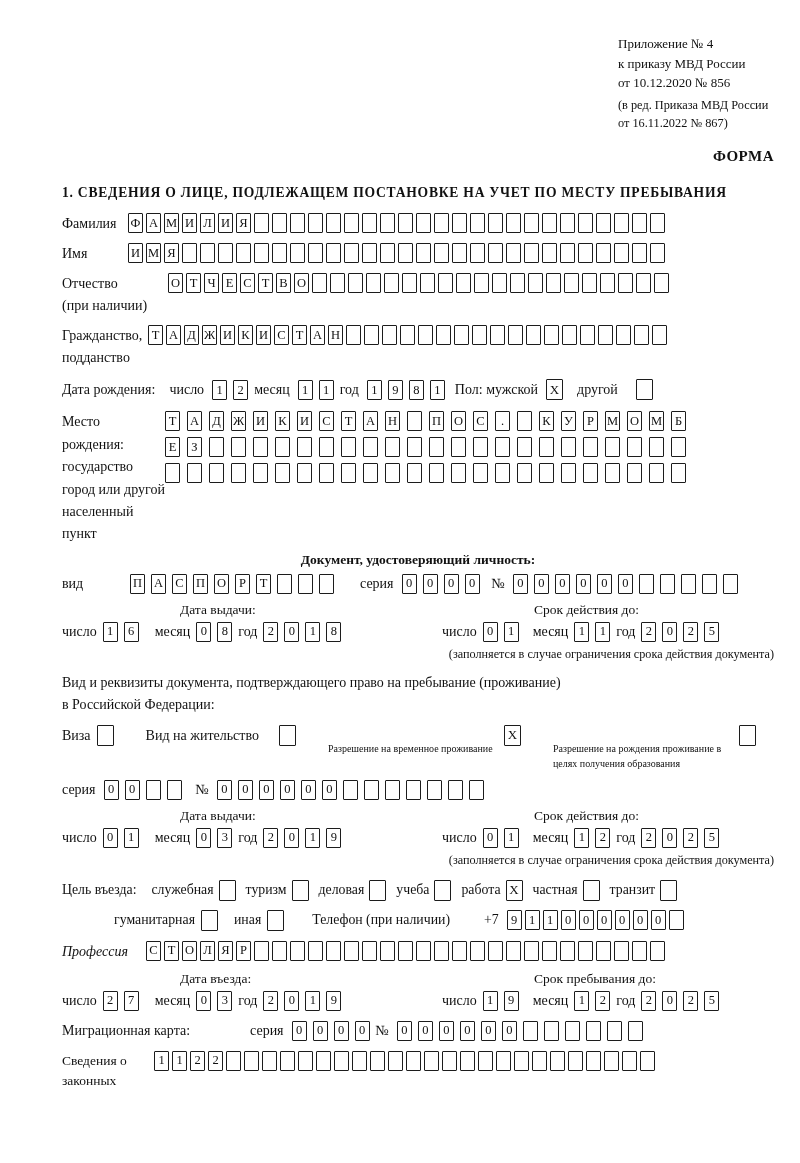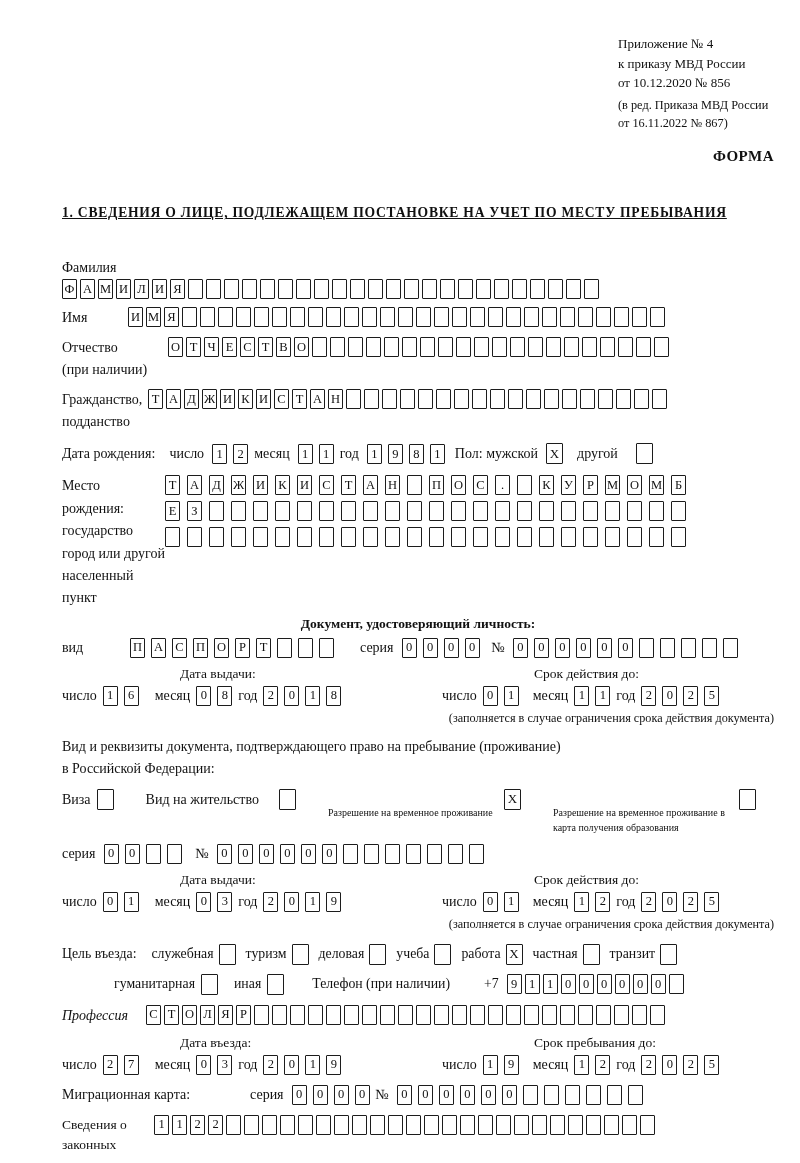--- a/index.html
+++ b/index.html
@@ -12,21 +12,21 @@
   .page { padding:34px 26px 0 62px; width:800px; height:1163px; }
 
   
   .hdr { margin-left:556px; font-size:13px; line-height:1.5; }
   .hdr-sub { font-size:12.3px; line-height:1.5; margin-top:3px; }
   .forma { text-align:right; font-weight:bold; font-size:15px; margin-top:16px; letter-spacing:.5px; }
 
   .title { text-align:center; font-weight:bold; font-size:15px; line-height:1.45; margin-top:14px; letter-spacing:.2px; }
   .uline { display:inline-block; width:58px; border-bottom:2px solid #222; margin-left:14px; }
 
-  .sec-heading { font-weight:bold; font-size:13.6px; margin-top:40px; letter-spacing:.75px; white-space:nowrap;text-decoration:underline; }
+  .sec-heading { font-weight:bold; font-size:13.6px; margin-top:20px; letter-spacing:.75px; white-space:nowrap; }
 
   .row { display:flex; align-items:flex-start; margin-top:8px; }
   .lbl { flex:0 0 auto; line-height:22px; }
   .w66 { width:66px; } .w86 { width:86px; } .w106 { width:106px; } .w84 { width:84px;font-style:italic; } .w103 { width:103px; }
   .lbl .l2 { display:block; }
 
   .cells { display:flex; flex-wrap:nowrap; }
   .cell {
     flex:0 0 auto; width:15px; height:20px; border:1.7px solid #1c1c1c; border-radius:1px;
     margin-right:3px; display:inline-flex; align-items:center; justify-content:center;
@@ -100,21 +100,21 @@
       <div>(в ред. Приказа МВД России</div>
       <div>от 16.11.2022 № 867)</div>
     </div>
   </div>
 
   <div class="forma">ФОРМА</div>
 
 
   <div class="sec-heading">1. СВЕДЕНИЯ О ЛИЦЕ, ПОДЛЕЖАЩЕМ ПОСТАНОВКЕ НА УЧЕТ ПО МЕСТУ ПРЕБЫВАНИЯ</div>
 
-  <div class="row" style="margin-top:36px;flex-direction:column;">
+  <div class="row" style="margin-top:12px;">
     <div class="lbl w66">Фамилия</div>
     <div class="cells">
         <span class="cell">Ф</span>
         <span class="cell">А</span>
         <span class="cell">М</span>
         <span class="cell">И</span>
         <span class="cell">Л</span>
         <span class="cell">И</span>
         <span class="cell">Я</span>
         <span class="cell"></span>
@@ -460,21 +460,21 @@
     <div>в Российской Федерации:</div>
   </div>
 
   <div class="opts">
     <span class="olabel">Виза</span>
     <span class="cbox"></span>
     <span class="olabel" style="margin-left:18px;">Вид на жительство</span>
     <span class="cbox" style="margin-left:14px;"></span>
     <span class="owrap w168">Разрешение на временное проживание</span>
     <span class="cbox">X</span>
-    <span class="owrap w178">Разрешение на временное проживание в карта получения образования</span>
+    <span class="owrap w178">Разрешение на рождения проживание в целях получения образования</span>
     <span class="cbox"></span>
   </div>
 
   <div class="inline-row" style="margin-top:8px;">
     <span class="t">серия</span>
     <span class="cells dcells">
         <span class="cell">0</span>
         <span class="cell">0</span>
         <span class="cell"></span>
         <span class="cell"></span>

